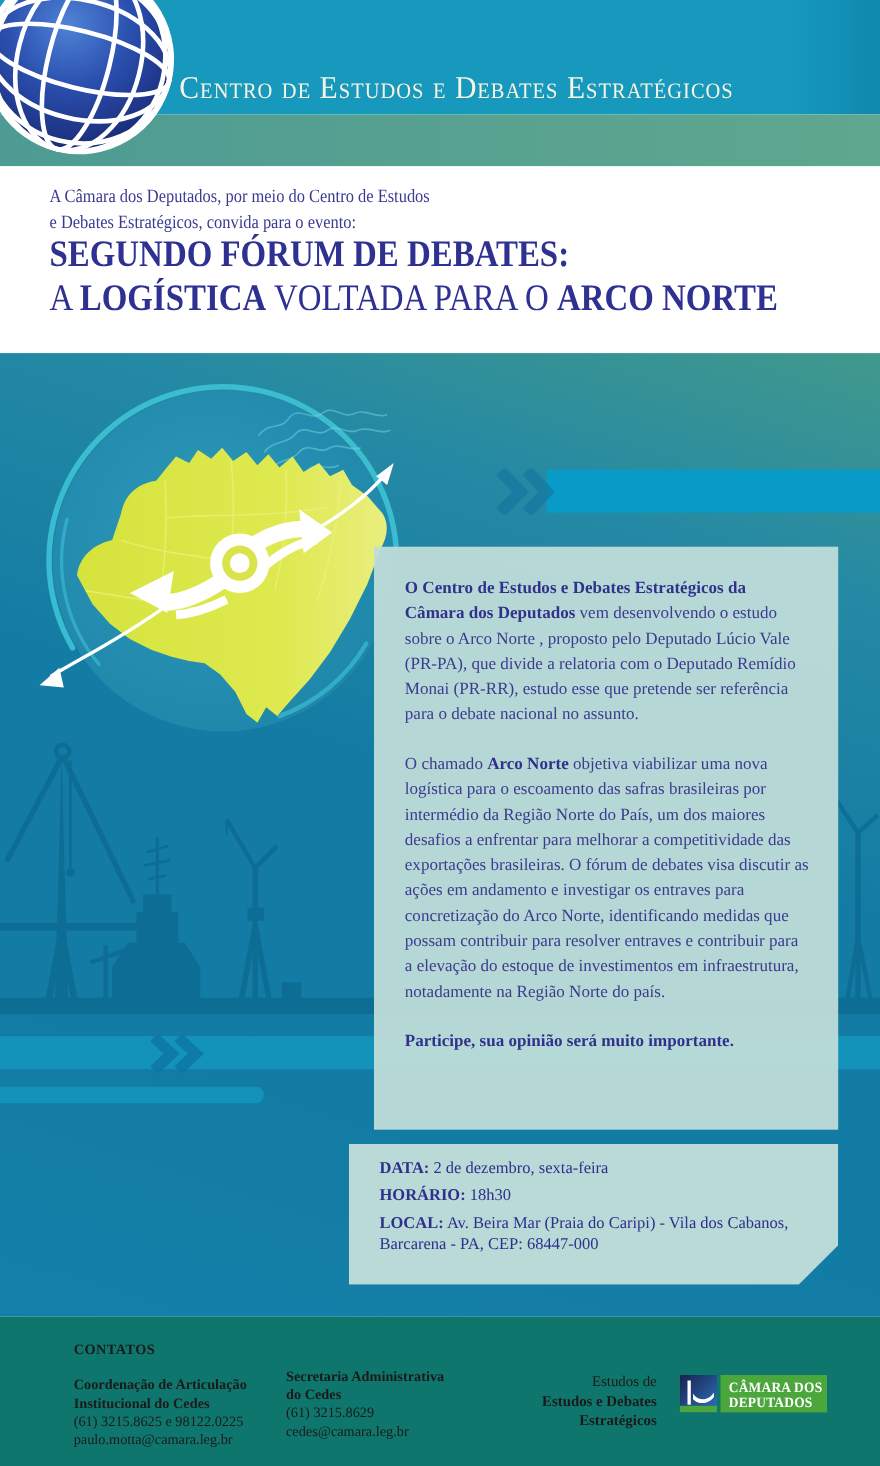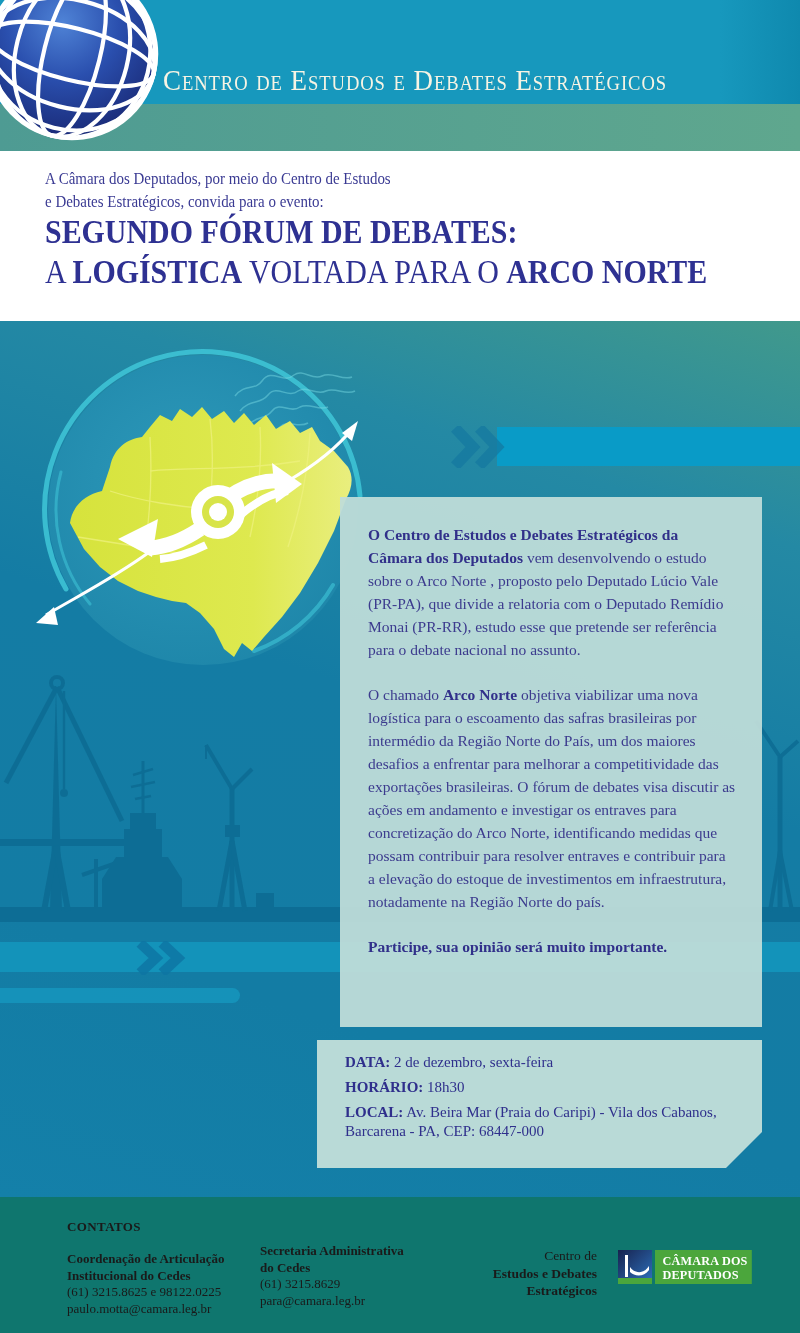--- a/index.html
+++ b/index.html
@@ -229,25 +229,25 @@
       <b style="display:block">Coordenação de Articulação</b>
       <b style="display:block">Institucional do Cedes</b>
       <span style="display:block">(61) 3215.8625 e 98122.0225</span>
       <span style="display:block">paulo.motta@camara.leg.br</span>
     </div>
 
     <div class="fcol2">
       <b style="display:block">Secretaria Administrativa</b>
       <b style="display:block">do Cedes</b>
       <span style="display:block">(61) 3215.8629</span>
-      <span style="display:block">para@camara.leg.br</span>
+      <span style="display:block">cedes@camara.leg.br</span>
     </div>
 
     <div class="forg">
-      <span style="display:block">Centro de</span>
+      <span style="display:block">Estudos de</span>
       <b style="display:block">Estudos e Debates</b>
       <b style="display:block">Estratégicos</b>
     </div>
 
     <div class="logo">
       <svg class="logo-sq" width="34" height="34" viewBox="0 0 34 34">
         <defs>
           <linearGradient id="glogo" x1="0" y1="0" x2="1" y2="1">
             <stop offset="0%" stop-color="#17224E"></stop>
               <stop offset="100%" stop-color="#2E72BE"></stop>

